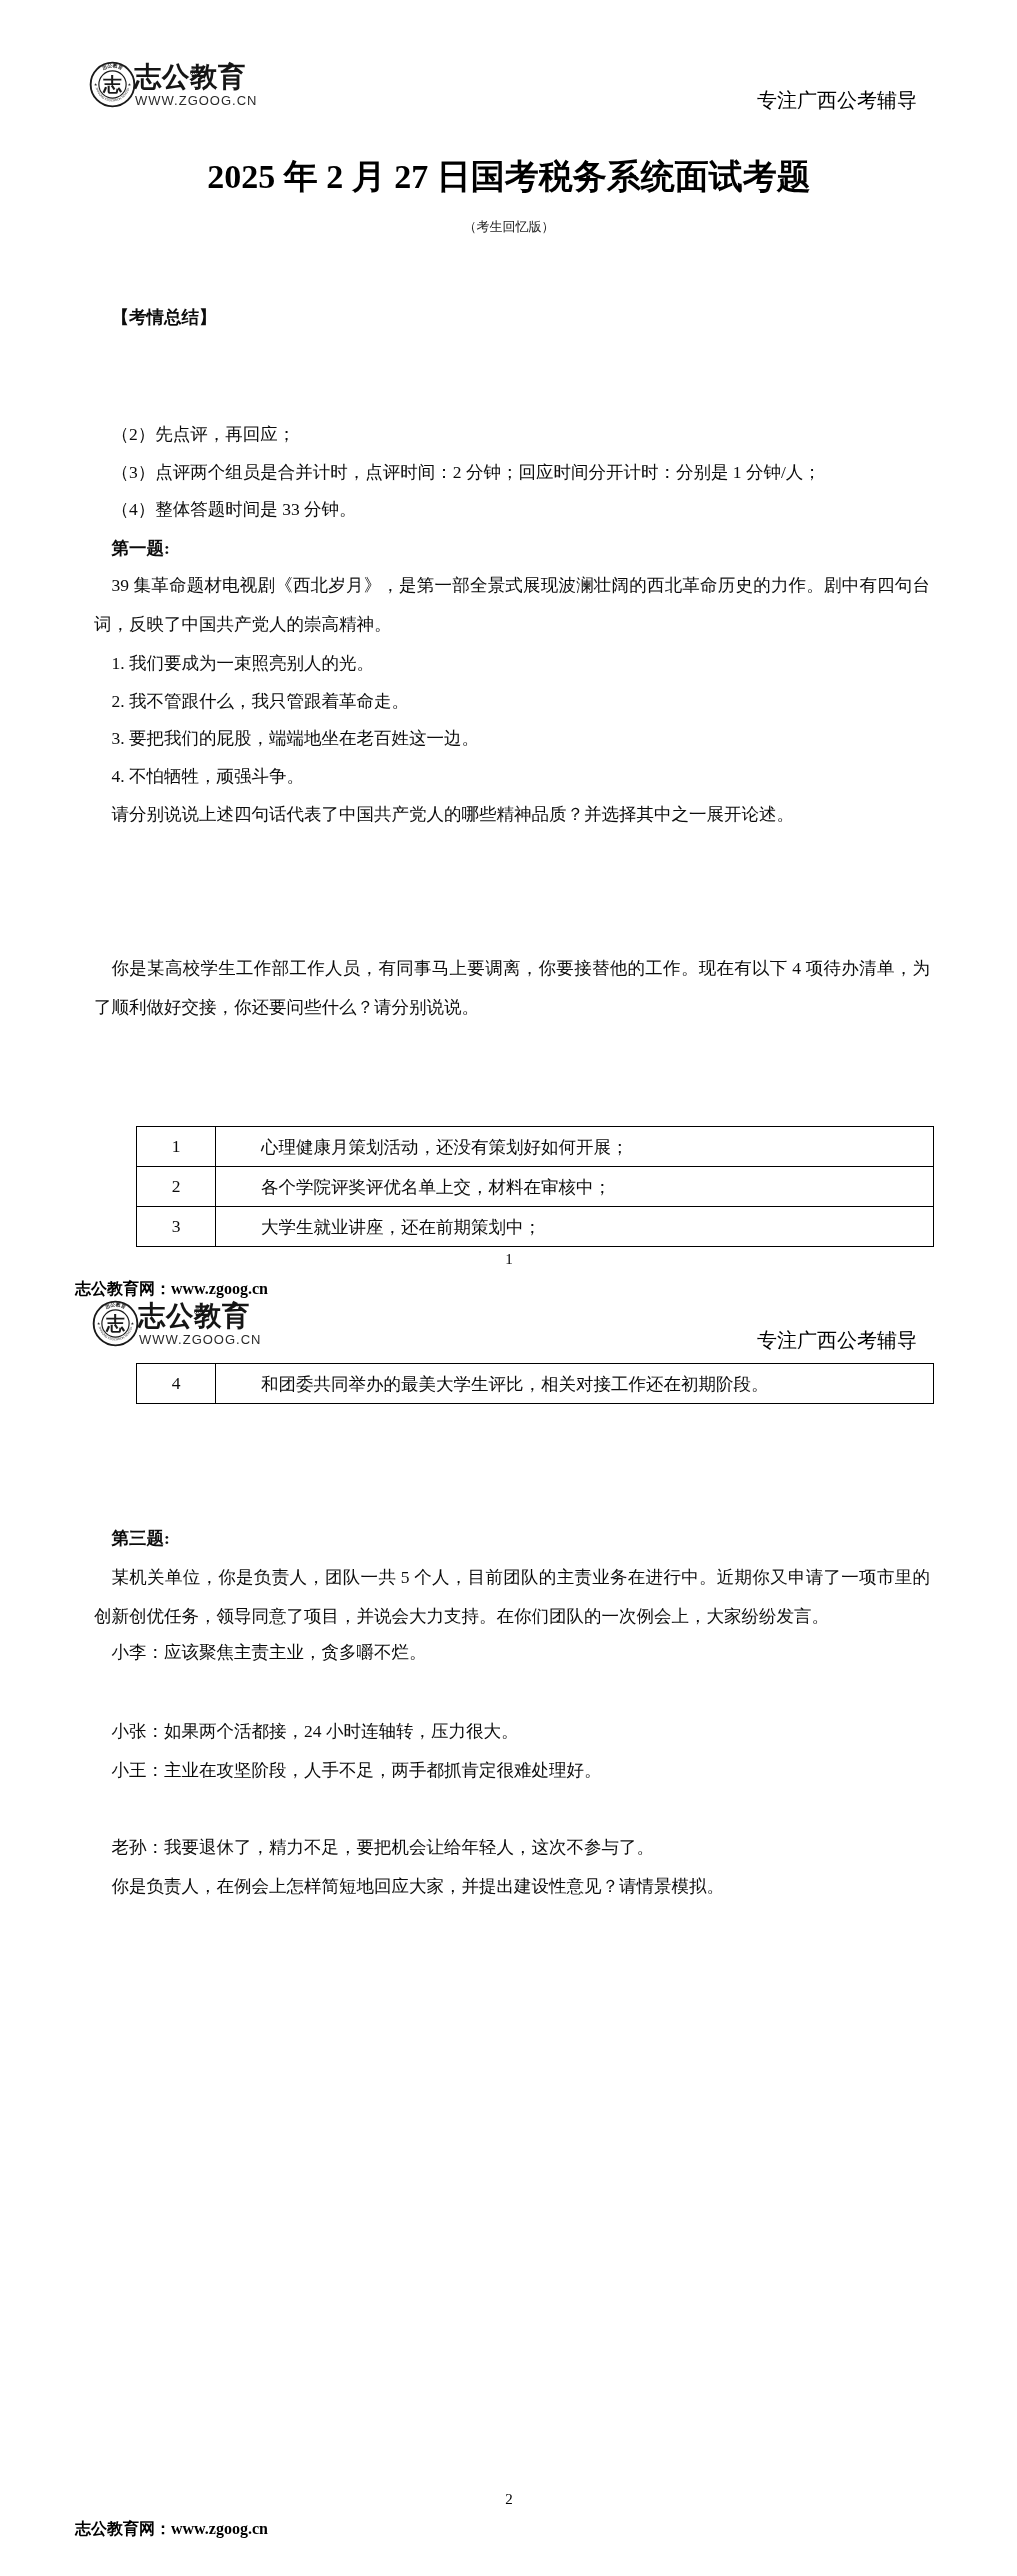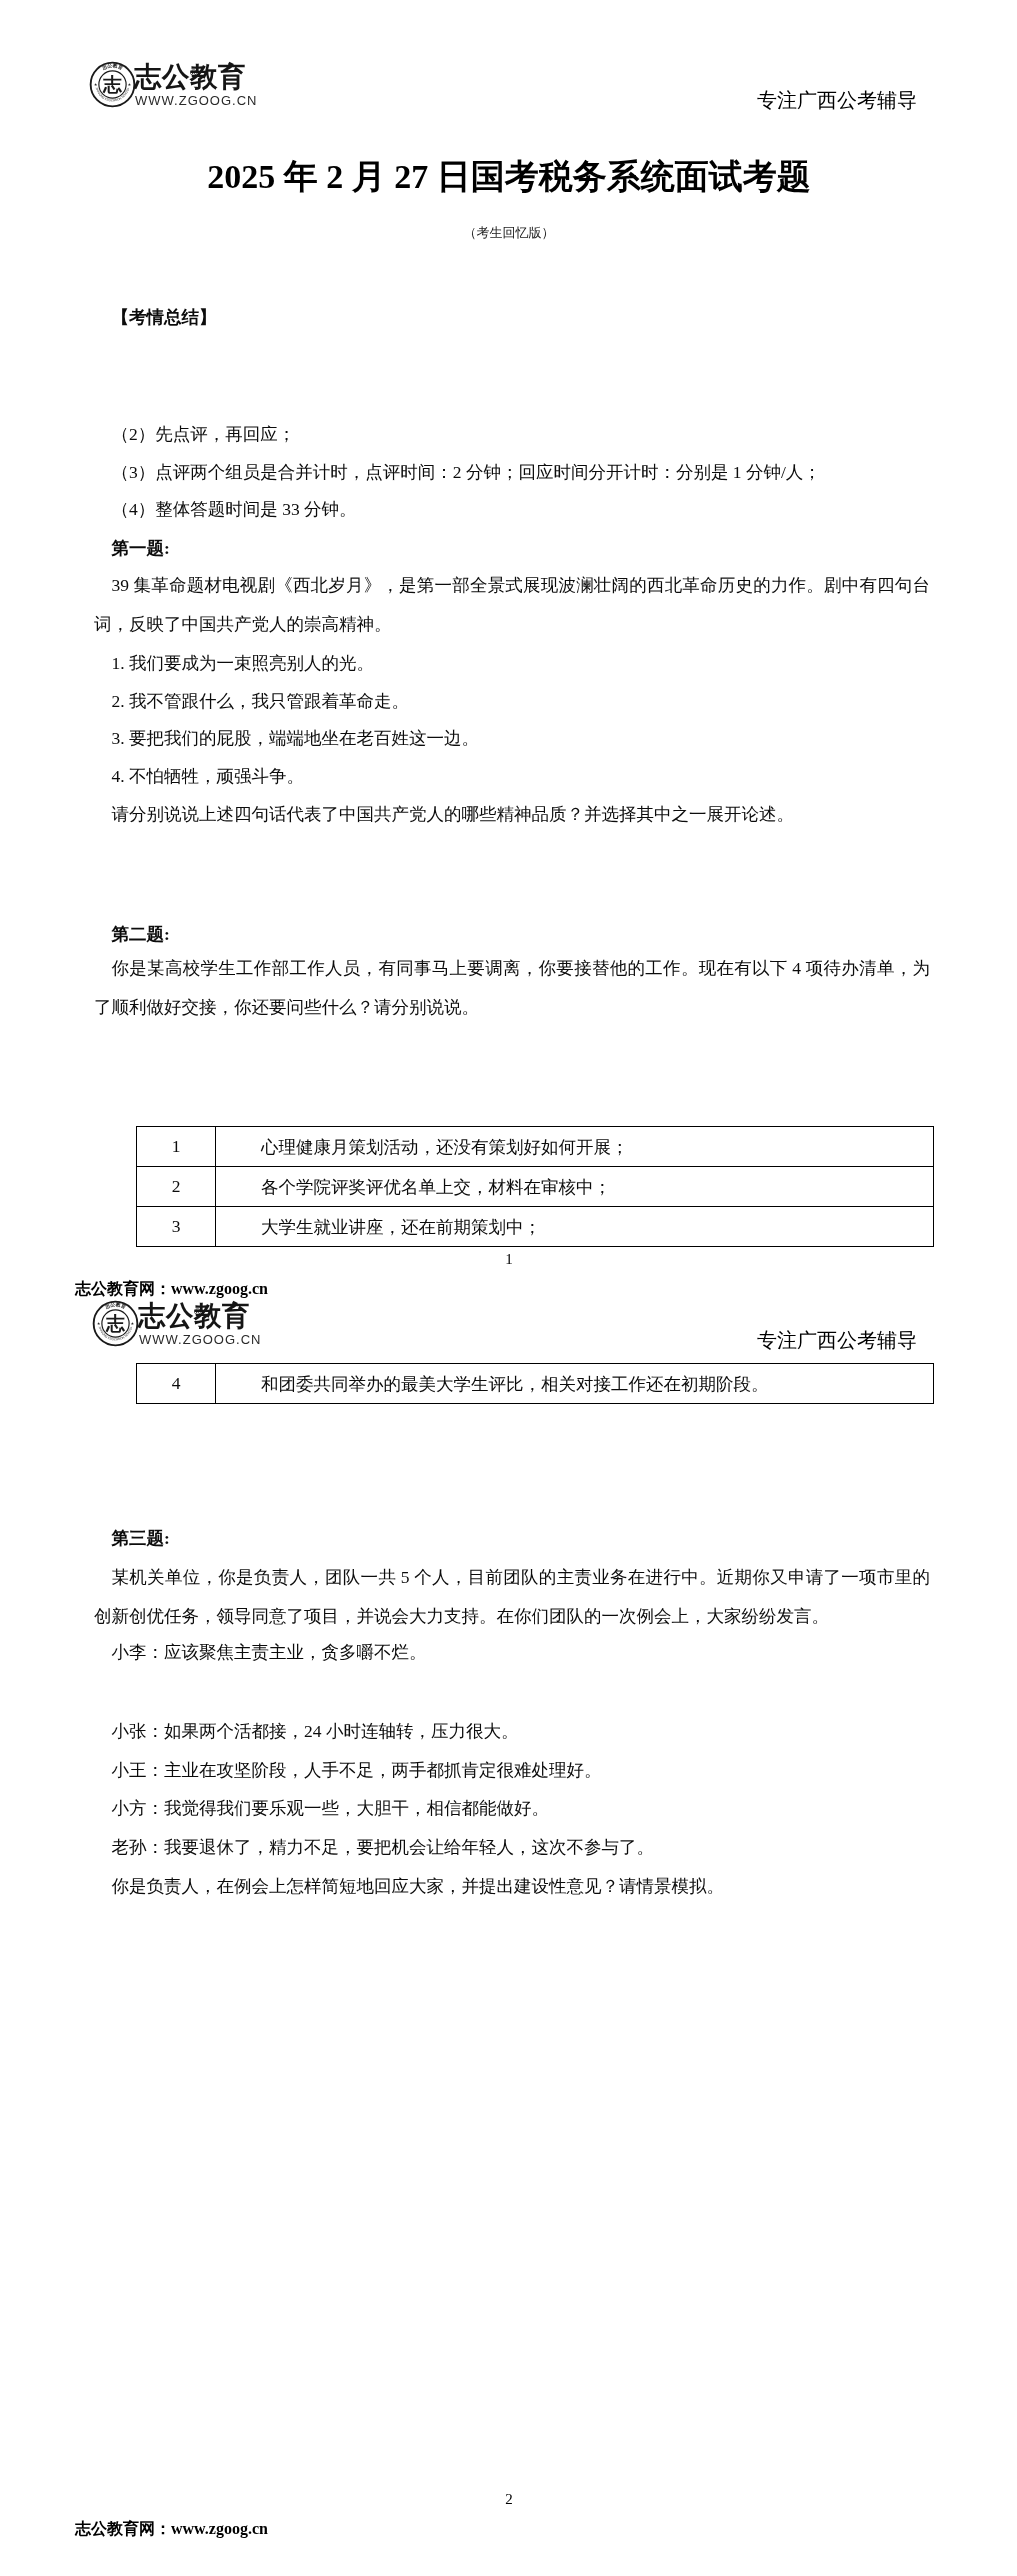--- a/index.html
+++ b/index.html
@@ -59,36 +59,35 @@
     <text x="50" y="64" font-size="40" font-weight="bold" text-anchor="middle" fill="#1a1a1a">志</text>
   </svg>
   <div class="brand" style="left:134px;top:62px;">
     <span>志公教育</span>
     <span class="brand-reg">®</span>
   </div>
   <div class="brand-url" style="left:135px;top:93px;">WWW.ZGOOG.CN</div>
   <div class="slogan" style="top:86px;">专注广西公考辅导</div>
 
   <div class="title" style="top:161px;">2025 年 2 月 27 日国考税务系统面试考题</div>
-  <div class="subtitle" style="top:224px;text-align:center;">（考生回忆版）</div>
+  <div class="subtitle" style="top:218px;text-align:center;">（考生回忆版）</div>
 
   <div class="txt bold indent" style="top:298px;">【考情总结】</div>
   <div class="txt indent" style="top:415px;">（2）先点评，再回应；</div>
   <div class="txt indent" style="top:453px;">（3）点评两个组员是合并计时，点评时间：2 分钟；回应时间分开计时：分别是 1 分钟/人；</div>
   <div class="txt indent" style="top:490px;">（4）整体答题时间是 33 分钟。</div>
 
   <div class="txt bold indent" style="top:529px;">第一题:</div>
   <div class="txt indent" style="top:566px;">39 集革命题材电视剧《西北岁月》，是第一部全景式展现波澜壮阔的西北革命历史的力作。剧中有四句台词，反映了中国共产党人的崇高精神。</div>
   <div class="txt indent" style="top:644px;">1. 我们要成为一束照亮别人的光。</div>
   <div class="txt indent" style="top:682px;">2. 我不管跟什么，我只管跟着革命走。</div>
   <div class="txt indent" style="top:719px;">3. 要把我们的屁股，端端地坐在老百姓这一边。</div>
   <div class="txt indent" style="top:757px;">4. 不怕牺牲，顽强斗争。</div>
   <div class="txt indent" style="top:795px;">请分别说说上述四句话代表了中国共产党人的哪些精神品质？并选择其中之一展开论述。</div>
 
-  <div class="txt bold indent" style="top:915px;">第二题:</div>
   <div class="txt indent" style="top:949px;">你是某高校学生工作部工作人员，有同事马上要调离，你要接替他的工作。现在有以下 4 项待办清单，为了顺利做好交接，你还要问些什么？请分别说说。</div>
 
   <table class="qtable" style="top:1126px;">
     <tbody>
       <tr>
         <td class="no">1</td>
         <td class="item">心理健康月策划活动，还没有策划好如何开展；</td>
       </tr>
       <tr>
         <td class="no">2</td>
@@ -133,21 +132,20 @@
         <td class="item">和团委共同举办的最美大学生评比，相关对接工作还在初期阶段。</td>
       </tr>
     </tbody>
   </table>
 
   <div class="txt bold indent" style="top:1519px;">第三题:</div>
   <div class="txt indent" style="top:1558px;">某机关单位，你是负责人，团队一共 5 个人，目前团队的主责业务在进行中。近期你又申请了一项市里的创新创优任务，领导同意了项目，并说会大力支持。在你们团队的一次例会上，大家纷纷发言。</div>
   <div class="txt indent" style="top:1633px;">小李：应该聚焦主责主业，贪多嚼不烂。</div>
   <div class="txt indent" style="top:1712px;">小张：如果两个活都接，24 小时连轴转，压力很大。</div>
   <div class="txt indent" style="top:1751px;">小王：主业在攻坚阶段，人手不足，两手都抓肯定很难处理好。</div>
-  <div class="txt indent" style="top:1789px;">小方：我觉得我们要乐观一些，大胆干，相信都能做好。</div>
   <div class="txt indent" style="top:1828px;">老孙：我要退休了，精力不足，要把机会让给年轻人，这次不参与了。</div>
   <div class="txt indent" style="top:1867px;">你是负责人，在例会上怎样简短地回应大家，并提出建设性意见？请情景模拟。</div>
 
   <div class="footer-page" style="top:2489px;">2</div>
   <div class="footer-site" style="top:2490px;">志公教育网：www.zgoog.cn</div>
 
 </div>
 
 
 </body></html>

